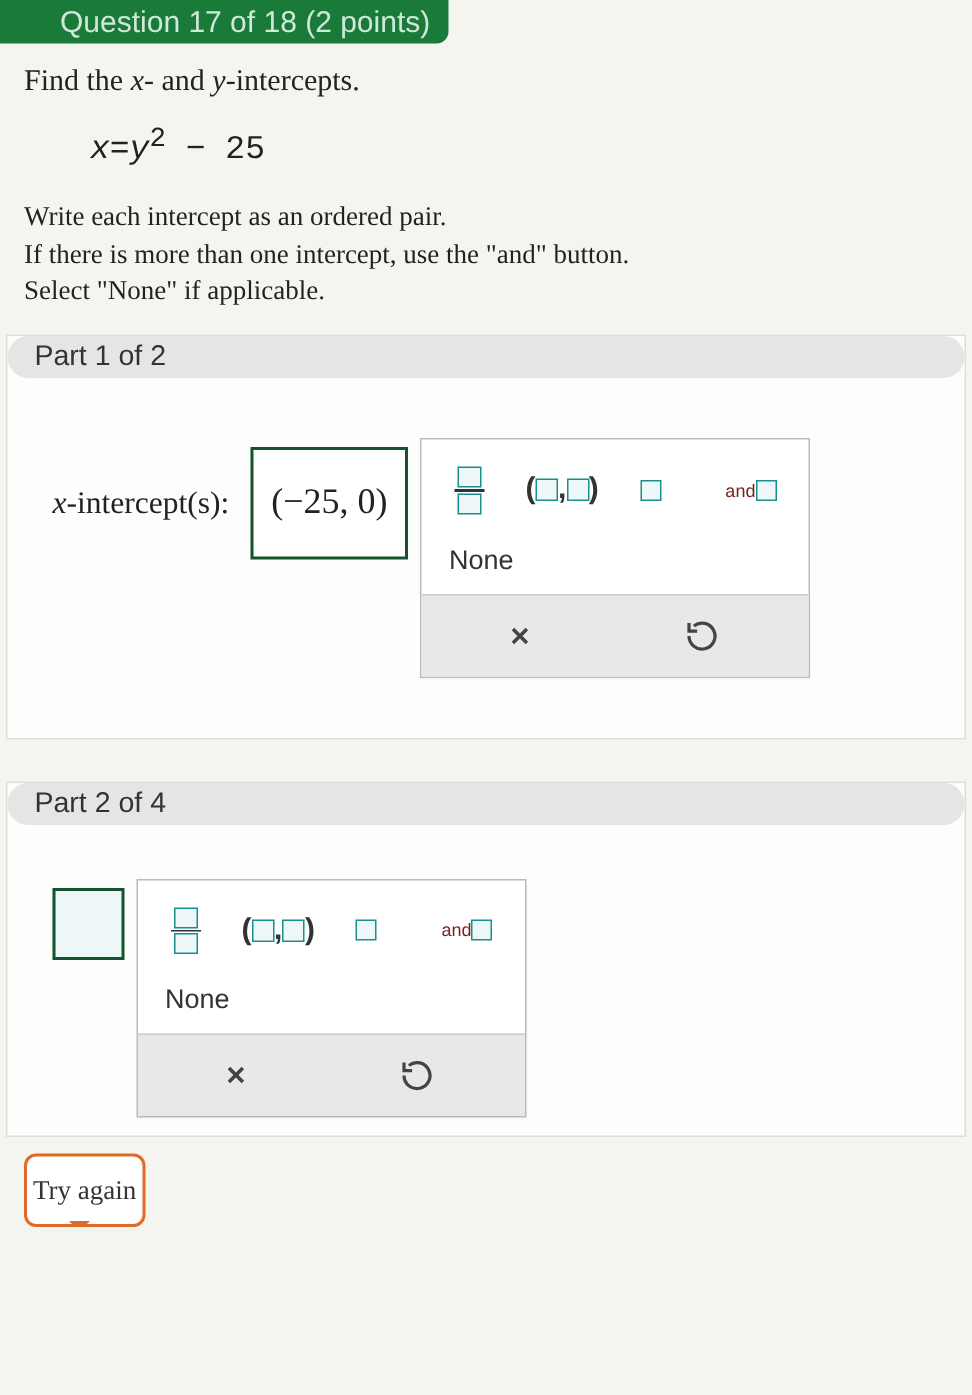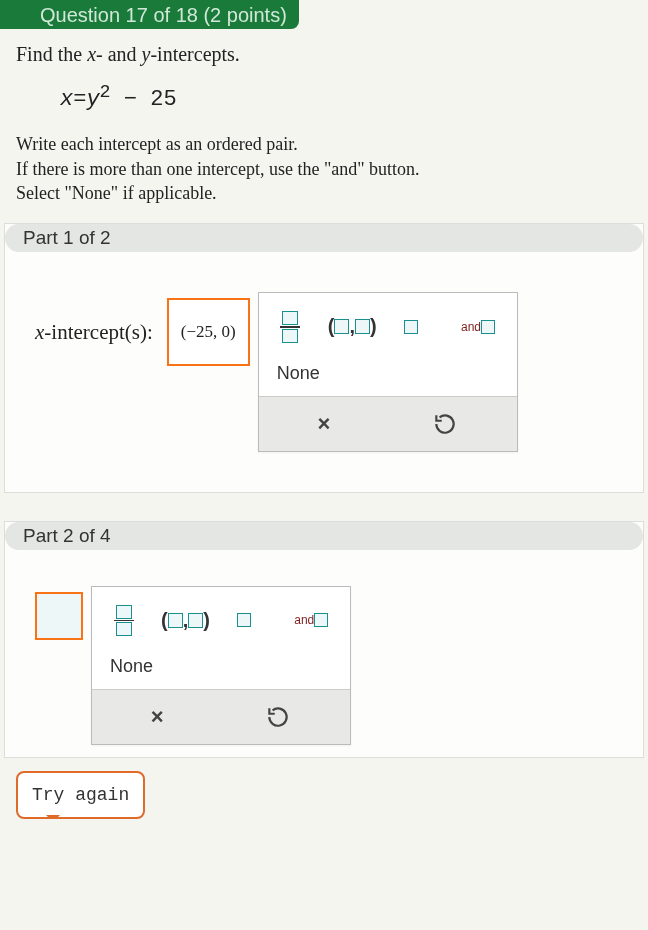--- a/index.html
+++ b/index.html
@@ -56,23 +56,23 @@
   .intercept-row {
     display: flex;
     align-items: center;
     gap: 14px;
     padding-top: 6px;
   }
   .intercept-label {
     font-size: 21px;
   }
   .answer-box {
-    border: 2px solid #f97316;
+    border: 2px solid #14532d;
     padding: 22px 12px;
-    font-size: 17px;
+    font-size: 24px;
     min-width: 40px;
     min-height: 40px;
     display: inline-flex;
     align-items: center;
     justify-content: center;
     background: #fff;
   }
   .answer-box.empty {
     width: 48px;
     height: 48px;
@@ -139,22 +139,22 @@
   }
   .op-x {
     font-size: 22px;
     font-weight: bold;
     color: #444;
   }
   .op-reset svg { width: 26px; height: 26px; }
   .try-again {
     border: 2px solid #e06a2a;
     border-radius: 8px;
-    padding: 12px 14px;
-    font-family: Liberation Mono, monospace;
+    padding: 12px 4px;
+    font-family: Liberation Serif, serif;
     font-size: 18px;
     color: #333;
     background: #fff;
     position: relative;
     margin: -36px 0 0 16px;
     display: inline-block;
   }
   .try-again::after {
     content: "";
     position: absolute;

